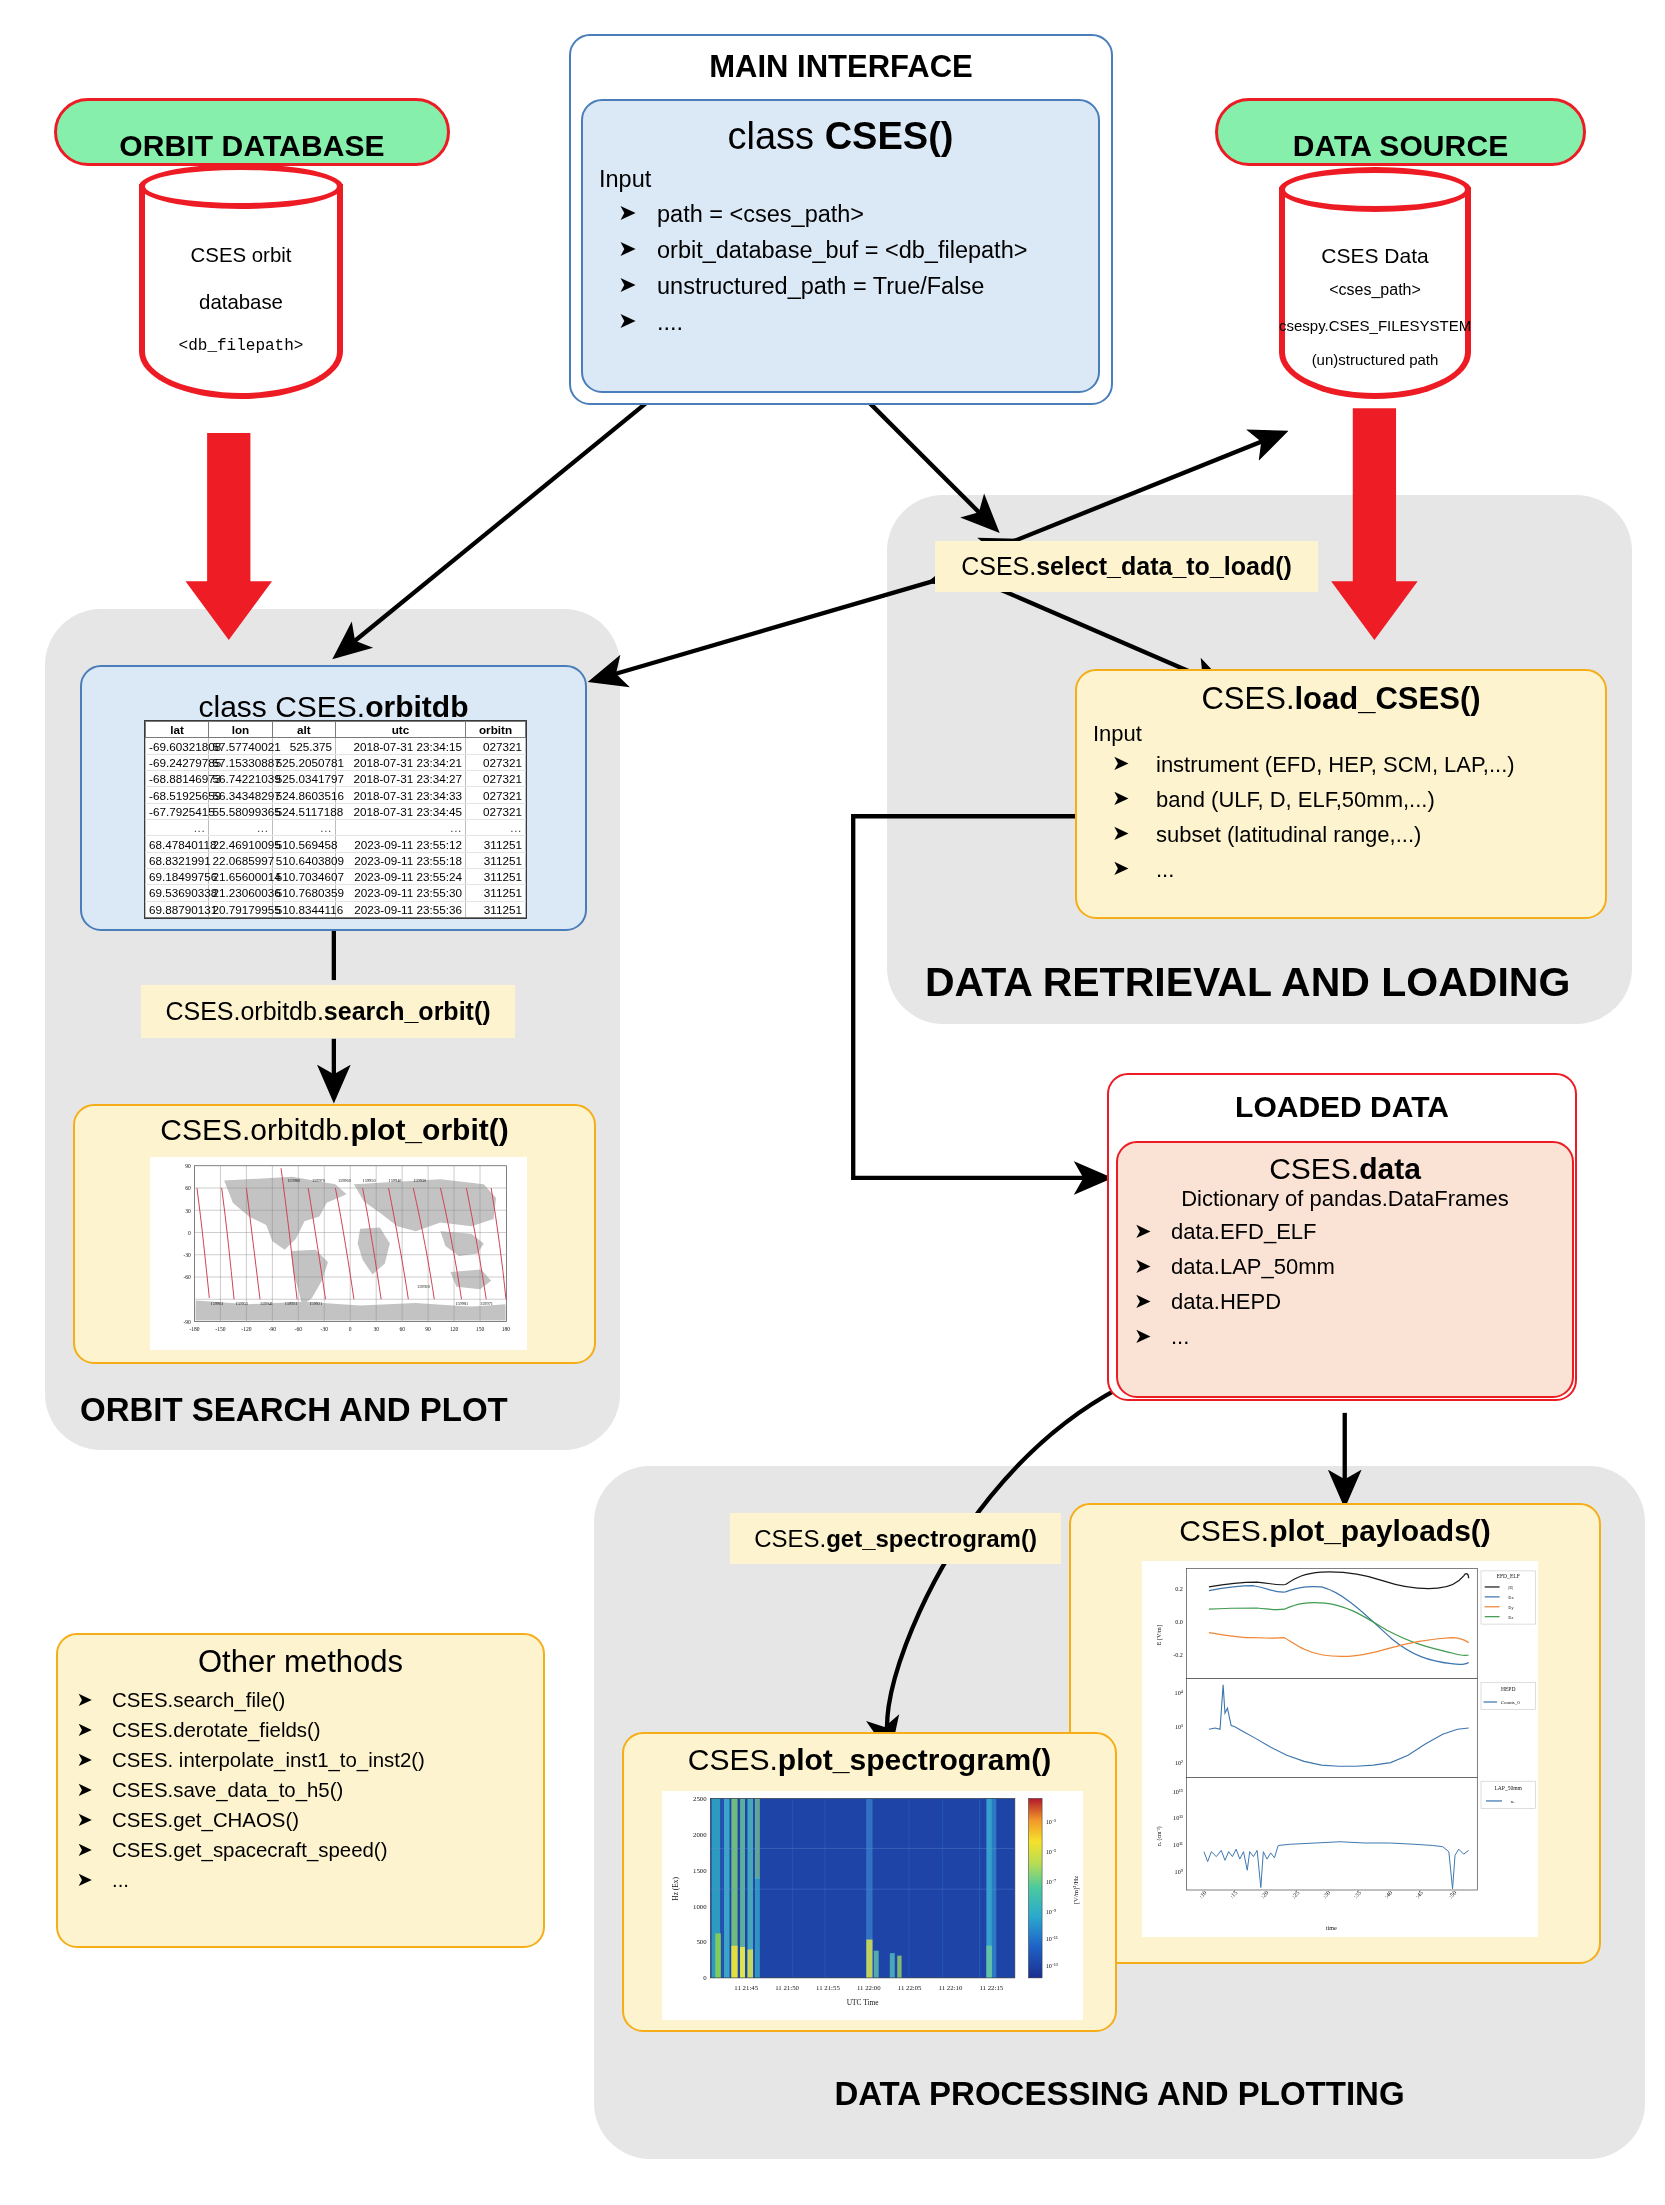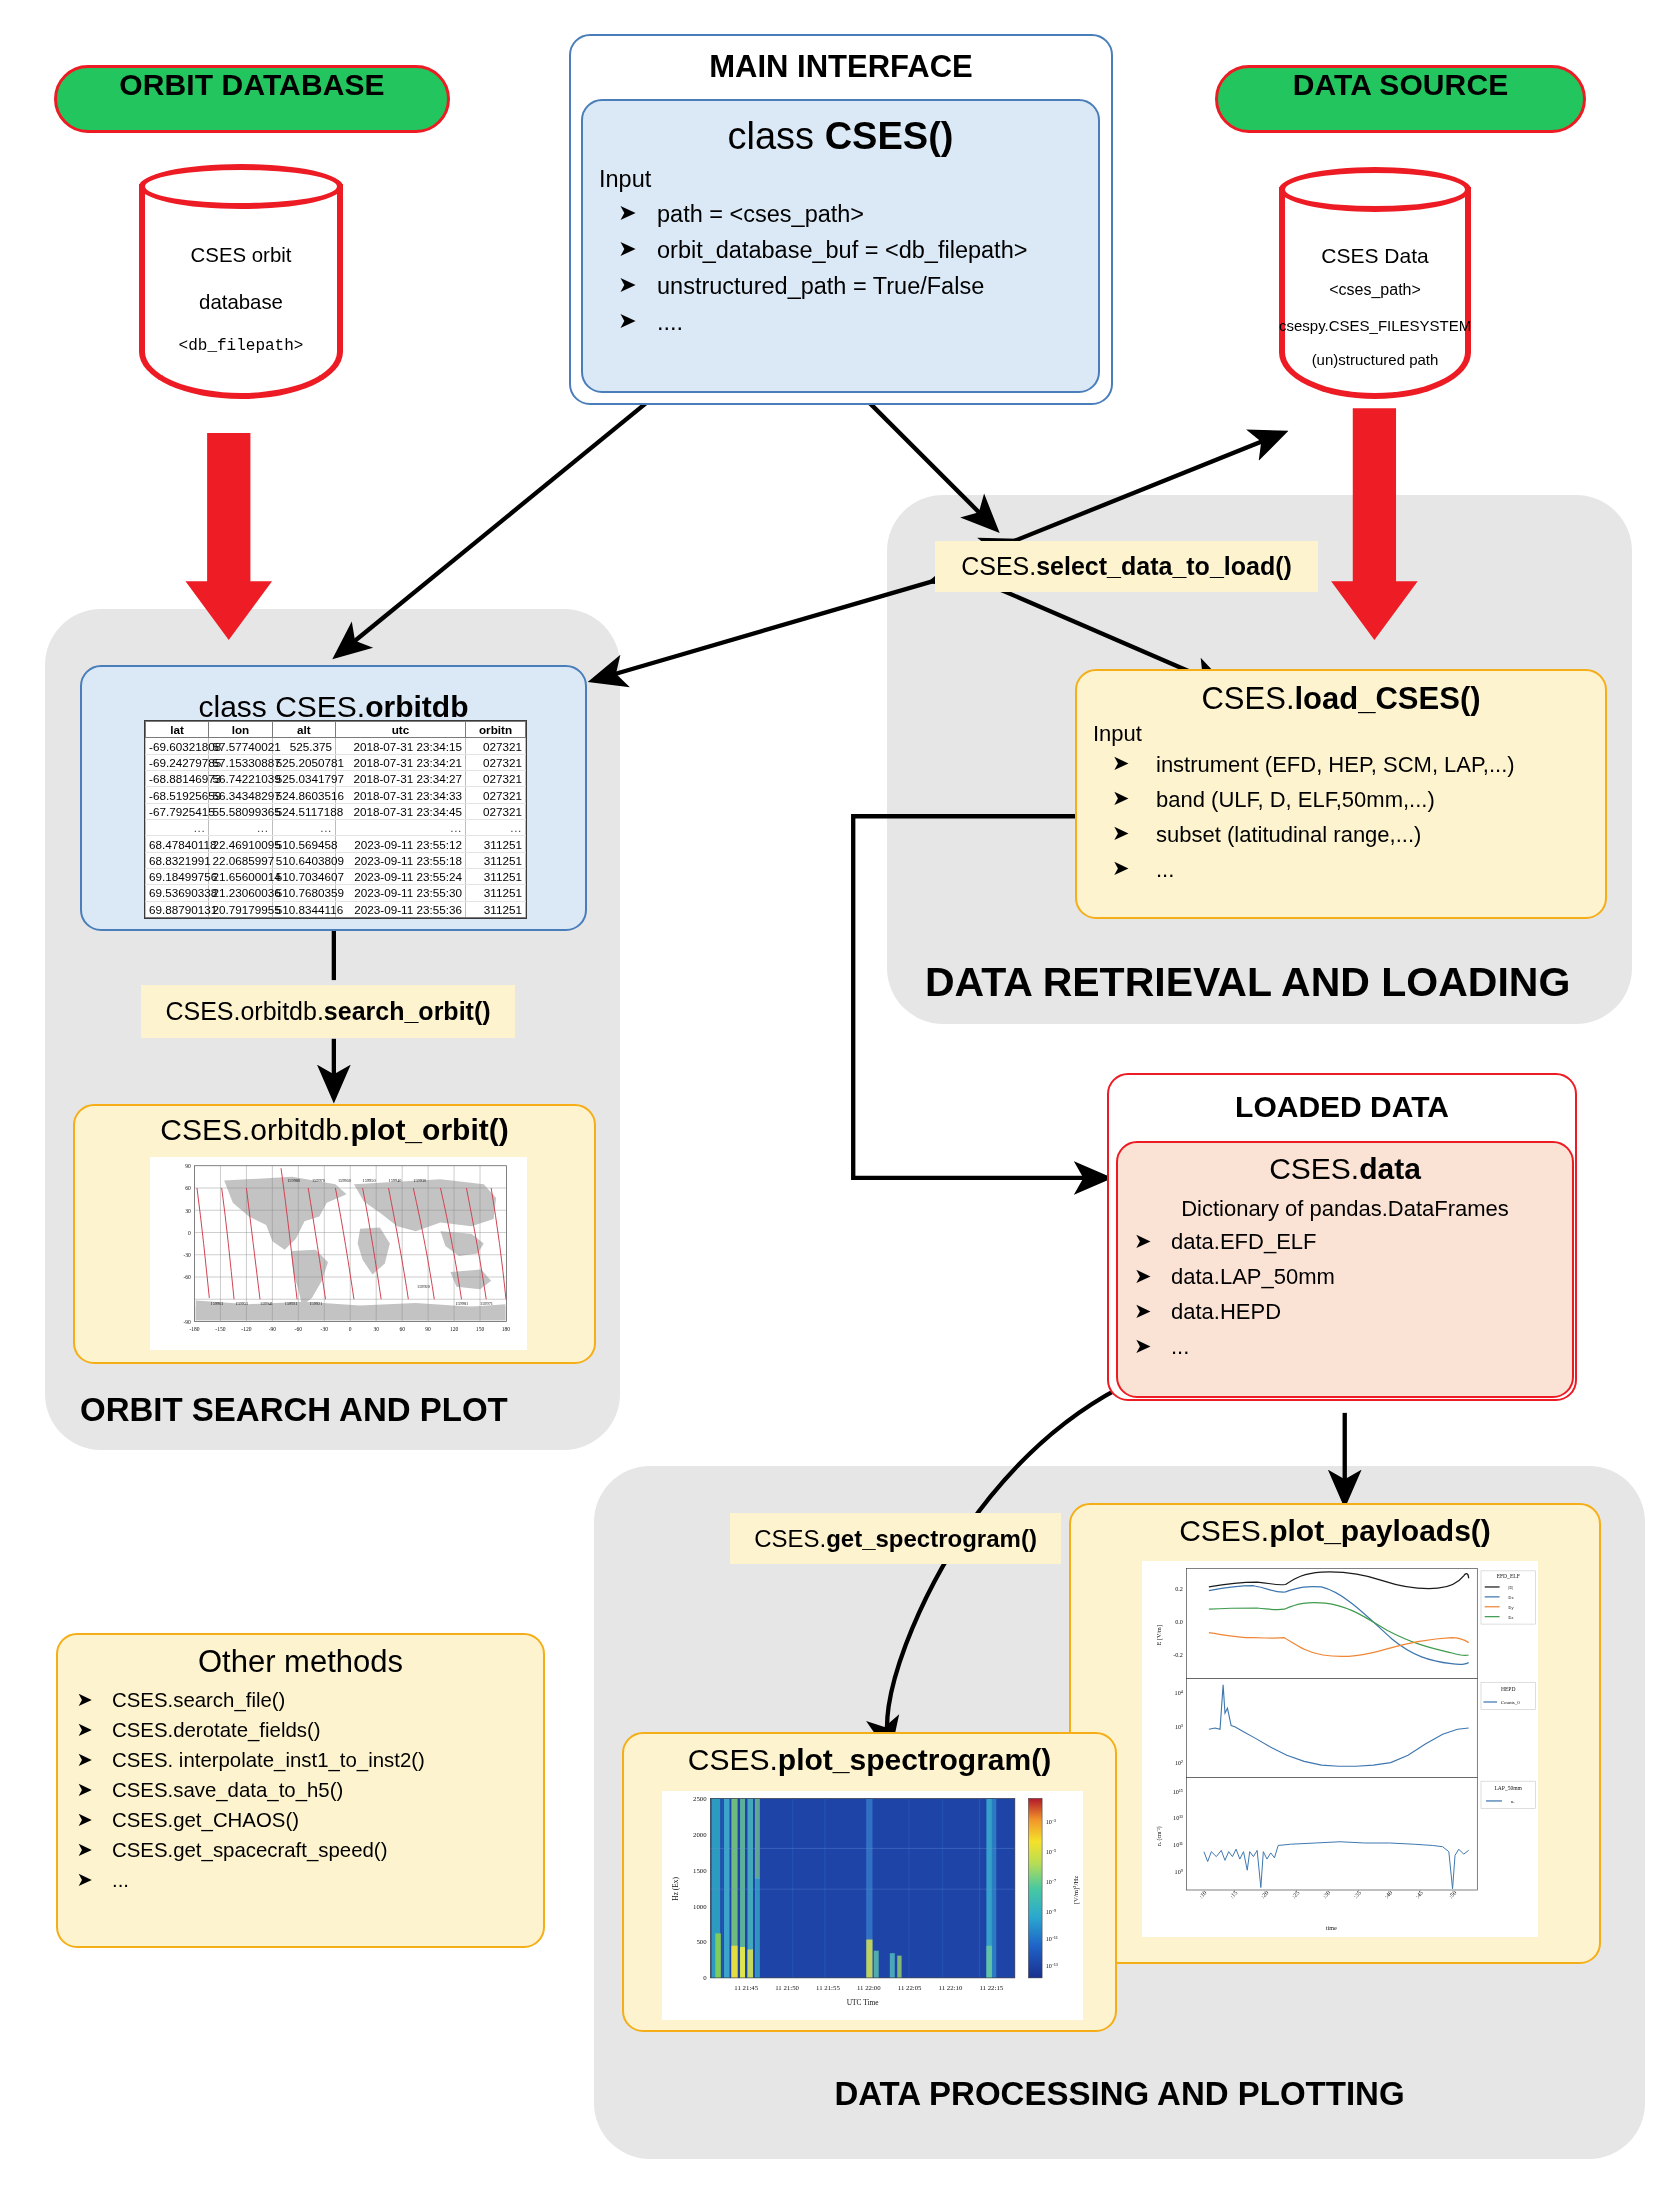--- a/index.html
+++ b/index.html
@@ -9,23 +9,23 @@
     -webkit-font-smoothing:antialiased;
   }
   .stage{position:absolute;left:0;top:0;width:1665px;height:2205px;}
   .abs{position:absolute;box-sizing:border-box;}
 
   
   .grouppanel{background:#e6e6e6;border-radius:56px;}
 
   
   .pill{
-    border:3.7px solid #ed1c24;border-radius:43px;background:#22c55e;
-    display:flex;align-items:flex-start;justify-content:center;
-    font-weight:bold;letter-spacing:0.1px;color:#000;
+    border:3.7px solid #ed1c24;border-radius:43px;background:#86efac;
+    display:flex;align-items:flex-end;justify-content:center;
+    font-weight:bold;letter-spacing:0.1px;color:#000;margin-top:33px;
   }
 
   
   .cyl{}
   .cyl .cbody{
     position:absolute;left:0;right:0;top:20px;bottom:0;
     border-left:6.8px solid #ed1c24;border-right:6.8px solid #ed1c24;
     border-bottom:6.8px solid #ed1c24;
     border-radius:0 0 50% 50% / 0 0 22% 22%;
     background:#fff;
@@ -434,21 +434,21 @@
 
   <div class="abs bold" style="left:925px;top:959px;width:693px;font-size:41px;color:#000;">DATA RETRIEVAL AND LOADING</div>
 
   <div class="abs rbox whiteRed" style="left:1107px;top:1073px;width:470px;height:328px;"></div>
   <div class="abs boxtitle bold" style="left:1107px;top:1090px;width:470px;font-size:30px;">LOADED DATA</div>
 
   <div class="abs rbox pink" style="left:1116px;top:1141px;width:458px;height:257px;">
     <div class="boxtitle" style="margin-top:8.7px;font-size:30px;">
       <span>CSES.</span><span class="bold">data</span>
     </div>
-    <div class="boxtitle" style="margin-top:10px;font-size:22px;">Dictionary of pandas.DataFrames</div>
+    <div class="boxtitle" style="margin-top:0;font-size:22px;">Dictionary of pandas.DataFrames</div>
     <ul class="arrows" style="margin-top:2.5px;">
       <li style="height:35px;padding-left:53px;font-size:22px;line-height:35px;">
         <span class="bt" style="left:16px;">➤</span>
         <span class="tx">data.EFD_ELF</span>
       </li>
       <li style="height:35px;padding-left:53px;font-size:22px;line-height:35px;">
         <span class="bt" style="left:16px;">➤</span>
         <span class="tx">data.LAP_50mm</span>
       </li>
       <li style="height:35px;padding-left:53px;font-size:22px;line-height:35px;">

